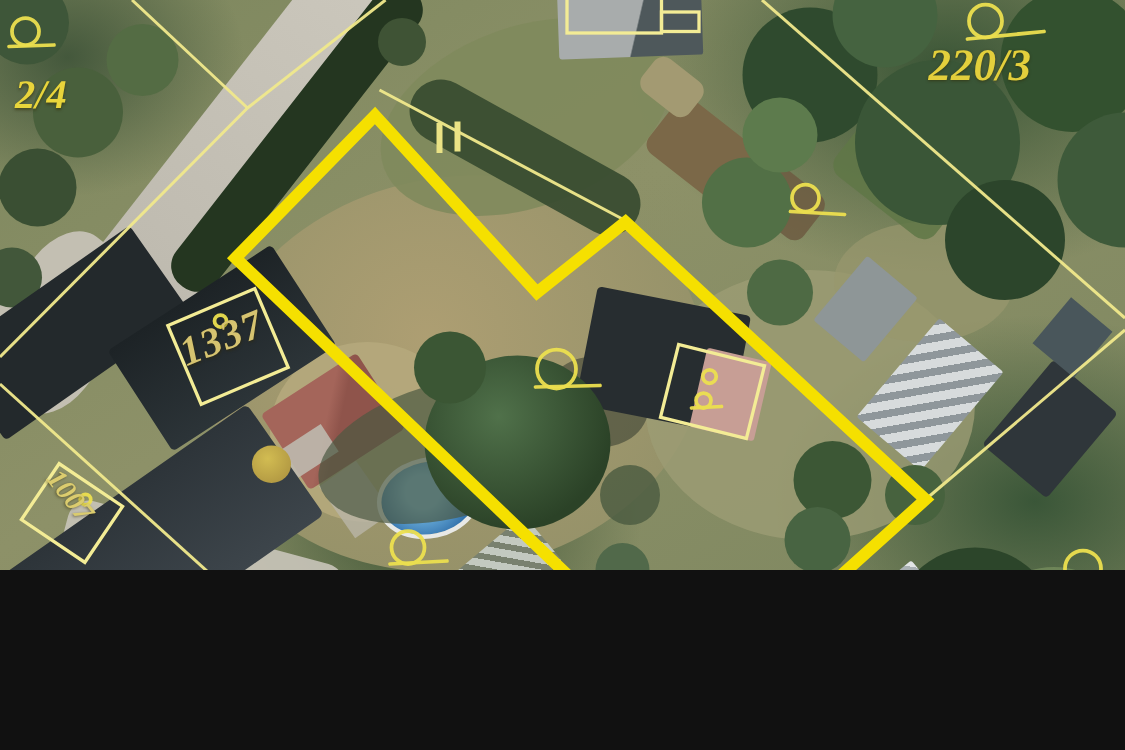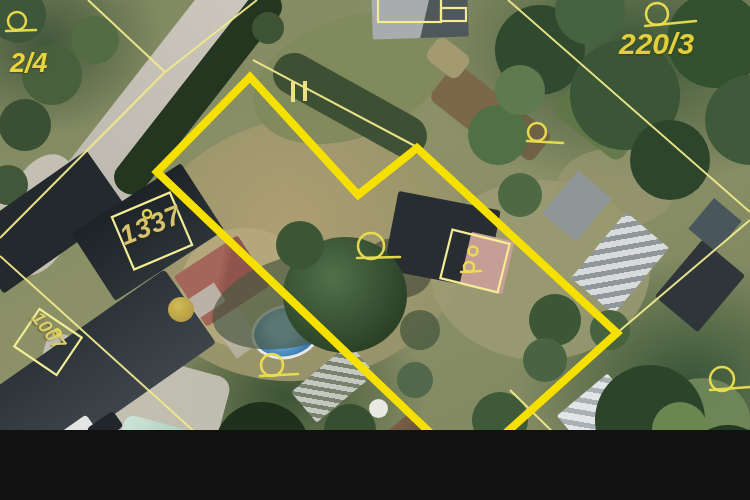--- a/index.html
+++ b/index.html
@@ -1,17 +1,17 @@
 <!DOCTYPE html>
 <html><head>
 <meta charset="utf-8">
 <style>
   html,body{margin:0;padding:0;background:#111;}
-  .stage{position:relative;width:750px;height:430px;overflow:hidden;
-    font-family:Liberation Sans, sans-serif;
+  .stage{position:relative;width:750px;height:380px;overflow:hidden;
+    font-family:Liberation Serif, serif;
     background-color:#8d9168;
     background-image:
       radial-gradient(ellipse 190px 150px at 6% 10%, #44583c 0%, rgba(68,88,60,0) 62%),
       radial-gradient(ellipse 320px 210px at 84% 12%, #3a5536 0%, rgba(58,85,54,0) 66%),
       radial-gradient(ellipse 280px 200px at 92% 88%, #3a5638 0%, rgba(63,90,60,0) 62%),
       radial-gradient(ellipse 230px 170px at 38% 92%, #3c5334 0%, rgba(60,83,52,0) 62%),
       radial-gradient(ellipse 240px 180px at 46% 52%, #8b8f66 0%, rgba(139,143,102,0) 62%),
       linear-gradient(150deg,#7d875e 0%, #8d9168 45%, #7e8760 100%);
   }
   .f{position:absolute;}

